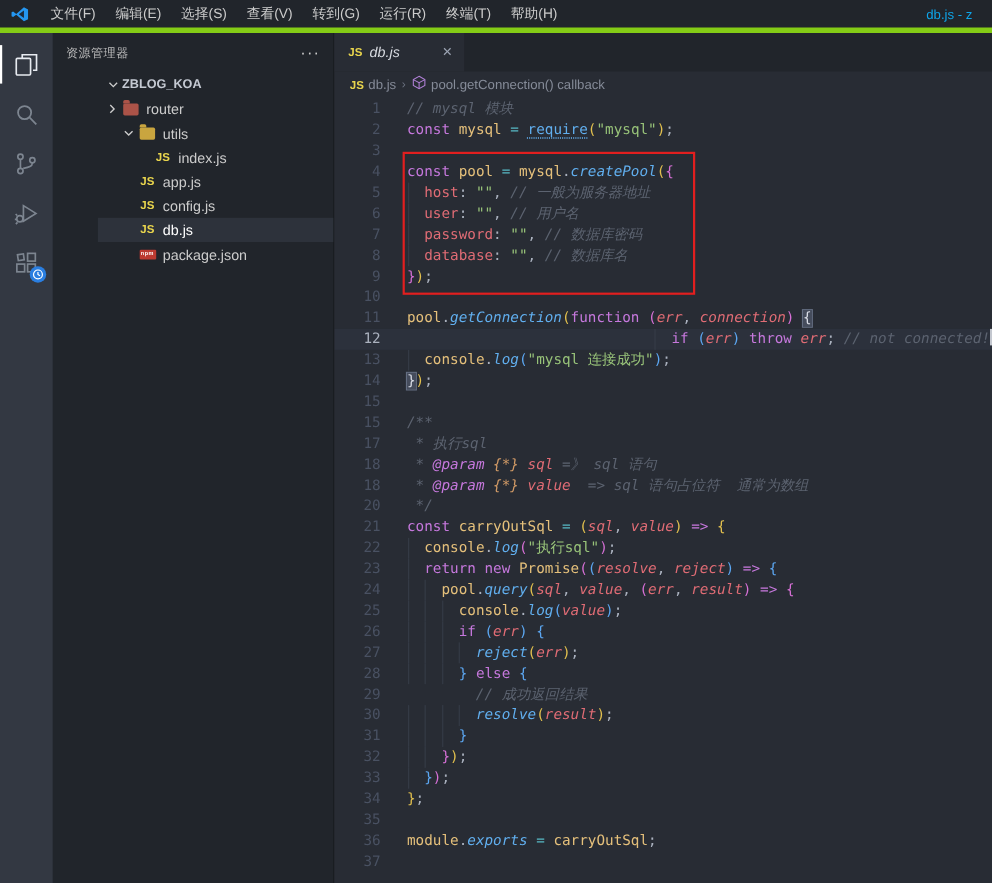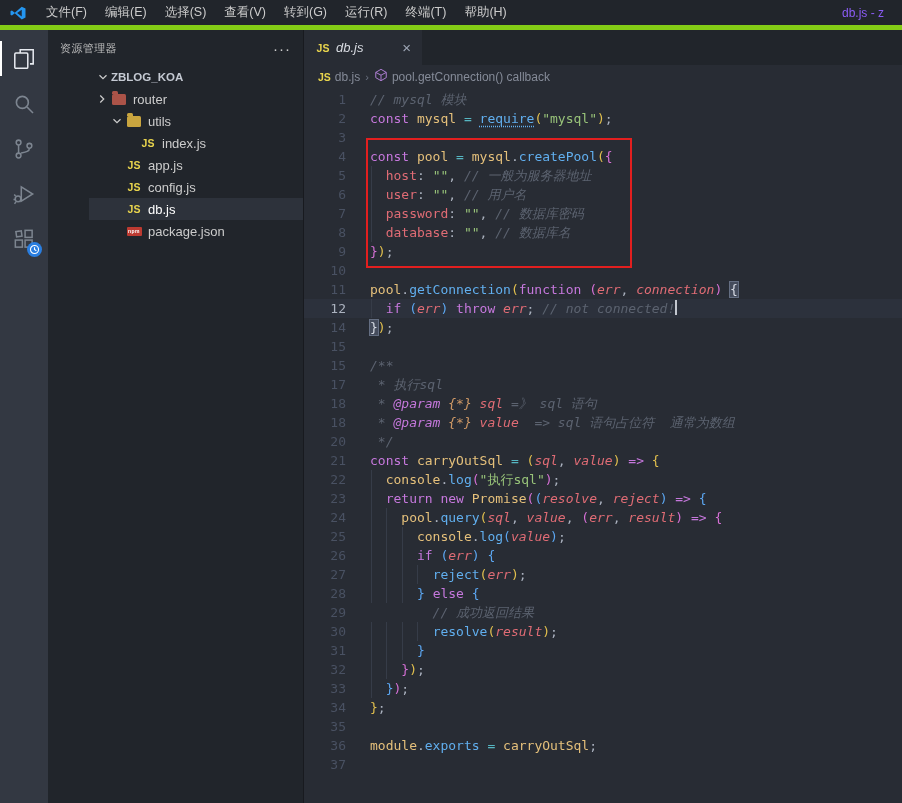--- a/index.html
+++ b/index.html
@@ -7,21 +7,21 @@
     font-family:"Liberation Sans", sans-serif; }
   .app { width:902px; height:803px; display:flex; flex-direction:column; }
 
   
   .titlebar { height:30px; background:#21252b; display:flex; align-items:center;
     flex:0 0 30px; border-bottom:5px solid #84cc16; }
   .vscode-logo { width:18px; height:18px; margin:0 10px 0 9px; flex:0 0 auto; }
   .menu-bar { display:flex; align-items:center; height:100%; }
   .menu-item { color:#cccccc; font-size:12.5px; padding:0 9px; height:100%;
     display:flex; align-items:center; cursor:default; }
-  .win-title { margin-left:auto; color:#8b5cf6; font-size:12px; white-space:nowrap;
+  .win-title { margin-left:auto; color:#0ea5e9; font-size:12px; white-space:nowrap;
     overflow:hidden; width:60px; flex:0 0 auto; }
 
   .body-row { flex:1; display:flex; min-height:0; }
 
   
   .activitybar { width:48px; background:#333842; flex:0 0 48px; display:flex;
     flex-direction:column; align-items:center; padding-top:6px; }
   .act-item { width:48px; height:45px; display:flex; align-items:center;
     justify-content:center; position:relative; color:#7d8590; }
   .act-item.active { color:#e7eaf0; }
@@ -76,31 +76,31 @@
     color:#858b98; font-size:12px; flex:0 0 23px; }
   .bc-item { display:flex; align-items:center; gap:4px; cursor:pointer; }
   .bc-sep { margin:0 5px; font-size:11px; color:#6b7280; }
   .bc-cube svg { width:14px; height:14px; }
 
   
   .code { flex:1; position:relative; overflow:hidden; padding-top:2px;
     font-family:"DejaVu Sans Mono", monospace; font-size:13px; }
   .line { height:19px; line-height:19px; display:flex; white-space:pre;
     position:relative; }
-  .line.current { background:#2c313c; }
+  .line.current { background:#2c313c;justify-content:space-between; }
   .num { width:42px; flex:0 0 42px; text-align:right; color:#495162;
     user-select:none; }
   .line.current .num { color:#abb2bf; }
   .content { margin-left:24px; position:relative; }
   .guide { position:absolute; top:0; bottom:0; width:1px; background:#363c48; }
 
   .t-c  { color:#5c6370; font-style:italic; }
   .t-k  { color:#c678dd; }
   .t-v  { color:#e5c07b; }
-  .t-f  { color:#61afef; }
+  .t-f  { color:#61afef;font-style:italic; }
   .t-fu { color:#61afef; text-decoration:underline dotted; text-underline-offset:3px; }
   .t-p  { color:#e06c75; font-style:italic; }
   .t-pr { color:#e06c75; }
   .t-s  { color:#98c379; }
   .t-o  { color:#56b6c2; }
   .t-pn { color:#abb2bf; }
   .t-b1 { color:#e2c04e; }
   .t-b2 { color:#d670d6; }
   .t-b3 { color:#5ca7f2; }
   .t-bm { color:#d8dce5; background:rgba(93,104,126,.55); outline:1px solid #646e82; }
@@ -287,20 +287,21 @@
           <div class="line"><span class="num">3</span><span class="content"></span></div>
           <div class="line"><span class="num">4</span><span class="content"><span class="t-k">const</span><span class="t-pn"> </span><span class="t-v">pool</span><span class="t-pn"> </span><span class="t-o">=</span><span class="t-pn"> </span><span class="t-v">mysql</span><span class="t-pn">.</span><span class="t-f">createPool</span><span class="t-b1">(</span><span class="t-b2">{</span></span></div>
           <div class="line"><span class="num">5</span><span class="content"><span class="guide" style="left: 0.5px;"></span><span class="t-pn">  </span><span class="t-pr">host</span><span class="t-pn">: </span><span class="t-s">""</span><span class="t-pn">, </span><span class="t-c">// 一般为服务器地址</span></span></div>
           <div class="line"><span class="num">6</span><span class="content"><span class="guide" style="left: 0.5px;"></span><span class="t-pn">  </span><span class="t-pr">user</span><span class="t-pn">: </span><span class="t-s">""</span><span class="t-pn">, </span><span class="t-c">// 用户名</span></span></div>
           <div class="line"><span class="num">7</span><span class="content"><span class="guide" style="left: 0.5px;"></span><span class="t-pn">  </span><span class="t-pr">password</span><span class="t-pn">: </span><span class="t-s">""</span><span class="t-pn">, </span><span class="t-c">// 数据库密码</span></span></div>
           <div class="line"><span class="num">8</span><span class="content"><span class="guide" style="left: 0.5px;"></span><span class="t-pn">  </span><span class="t-pr">database</span><span class="t-pn">: </span><span class="t-s">""</span><span class="t-pn">, </span><span class="t-c">// 数据库名</span></span></div>
           <div class="line"><span class="num">9</span><span class="content"><span class="t-b2">}</span><span class="t-b1">)</span><span class="t-pn">;</span></span></div>
           <div class="line"><span class="num">10</span><span class="content"></span></div>
           <div class="line"><span class="num">11</span><span class="content"><span class="t-v">pool</span><span class="t-pn">.</span><span class="t-f">getConnection</span><span class="t-b1">(</span><span class="t-k">function</span><span class="t-pn"> </span><span class="t-b2">(</span><span class="t-p">err</span><span class="t-pn">, </span><span class="t-p">connection</span><span class="t-b2">)</span><span class="t-pn"> </span><span class="t-bm">{</span></span></div>
           <div class="line current"><span class="num">12</span><span class="content"><span class="guide" style="left: 0.5px;"></span><span class="t-pn">  </span><span class="t-k">if</span><span class="t-pn"> </span><span class="t-b3">(</span><span class="t-p">err</span><span class="t-b3">)</span><span class="t-pn"> </span><span class="t-k">throw</span><span class="t-pn"> </span><span class="t-p">err</span><span class="t-pn">; </span><span class="t-c">// not connected!</span><span class="cursor"></span></span></div>
+          <div class="line"><span class="num">13</span><span class="content"><span class="guide" style="left: 0.5px;"></span><span class="t-pn">  </span><span class="t-v">console</span><span class="t-pn">.</span><span class="t-f">log</span><span class="t-b3">(</span><span class="t-s">"mysql 连接成功"</span><span class="t-b3">)</span><span class="t-pn">;</span></span></div>
           <div class="line"><span class="num">14</span><span class="content"><span class="t-bm">}</span><span class="t-b1">)</span><span class="t-pn">;</span></span></div>
           <div class="line"><span class="num">15</span><span class="content"></span></div>
           <div class="line"><span class="num">15</span><span class="content"><span class="t-c">/**</span></span></div>
           <div class="line"><span class="num">17</span><span class="content"><span class="t-c"> * 执行sql</span></span></div>
           <div class="line"><span class="num">18</span><span class="content"><span class="t-c"> * </span><span class="t-dk">@param</span><span class="t-c"> </span><span class="t-dt">{*}</span><span class="t-c"> </span><span class="t-dp">sql</span><span class="t-c"> =》 sql 语句</span></span></div>
           <div class="line"><span class="num">18</span><span class="content"><span class="t-c"> * </span><span class="t-dk">@param</span><span class="t-c"> </span><span class="t-dt">{*}</span><span class="t-c"> </span><span class="t-dp">value</span><span class="t-c">  =&gt; sql 语句占位符  通常为数组</span></span></div>
           <div class="line"><span class="num">20</span><span class="content"><span class="t-c"> */</span></span></div>
           <div class="line"><span class="num">21</span><span class="content"><span class="t-k">const</span><span class="t-pn"> </span><span class="t-v">carryOutSql</span><span class="t-pn"> </span><span class="t-o">=</span><span class="t-pn"> </span><span class="t-b1">(</span><span class="t-p">sql</span><span class="t-pn">, </span><span class="t-p">value</span><span class="t-b1">)</span><span class="t-pn"> </span><span class="t-k">=&gt;</span><span class="t-pn"> </span><span class="t-b1">{</span></span></div>
           <div class="line"><span class="num">22</span><span class="content"><span class="guide" style="left: 0.5px;"></span><span class="t-pn">  </span><span class="t-v">console</span><span class="t-pn">.</span><span class="t-f">log</span><span class="t-b2">(</span><span class="t-s">"执行sql"</span><span class="t-b2">)</span><span class="t-pn">;</span></span></div>
           <div class="line"><span class="num">23</span><span class="content"><span class="guide" style="left: 0.5px;"></span><span class="t-pn">  </span><span class="t-k">return</span><span class="t-pn"> </span><span class="t-k">new</span><span class="t-pn"> </span><span class="t-v">Promise</span><span class="t-b2">(</span><span class="t-b3">(</span><span class="t-p">resolve</span><span class="t-pn">, </span><span class="t-p">reject</span><span class="t-b3">)</span><span class="t-pn"> </span><span class="t-k">=&gt;</span><span class="t-pn"> </span><span class="t-b3">{</span></span></div>

